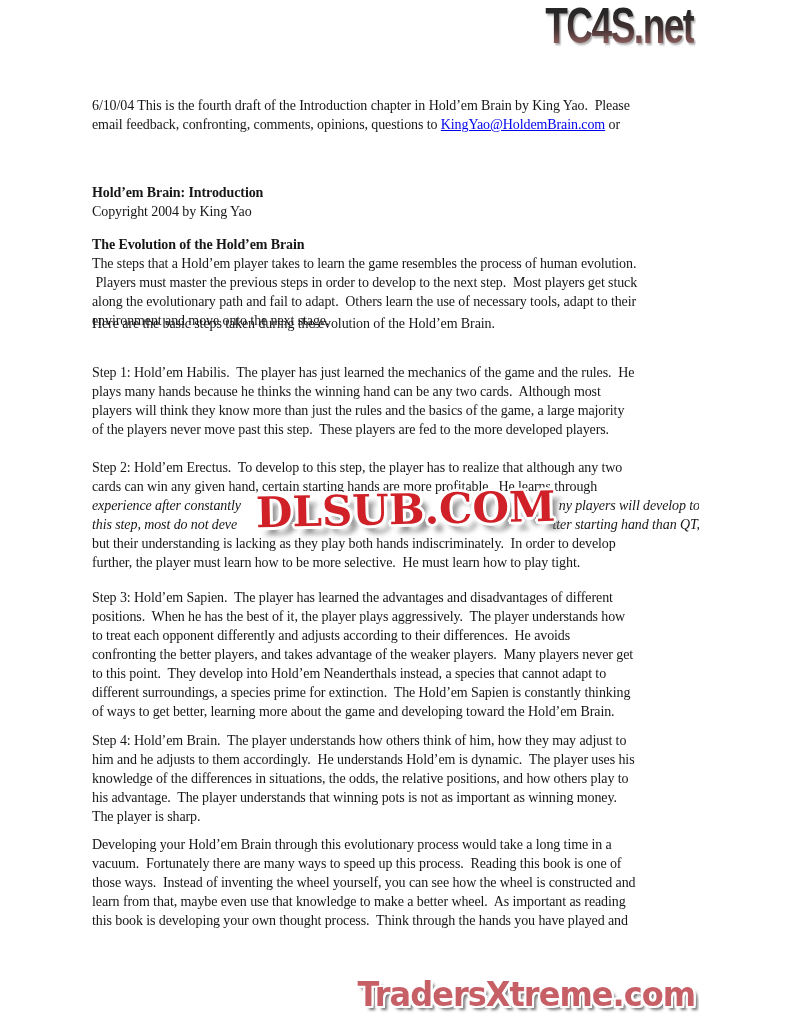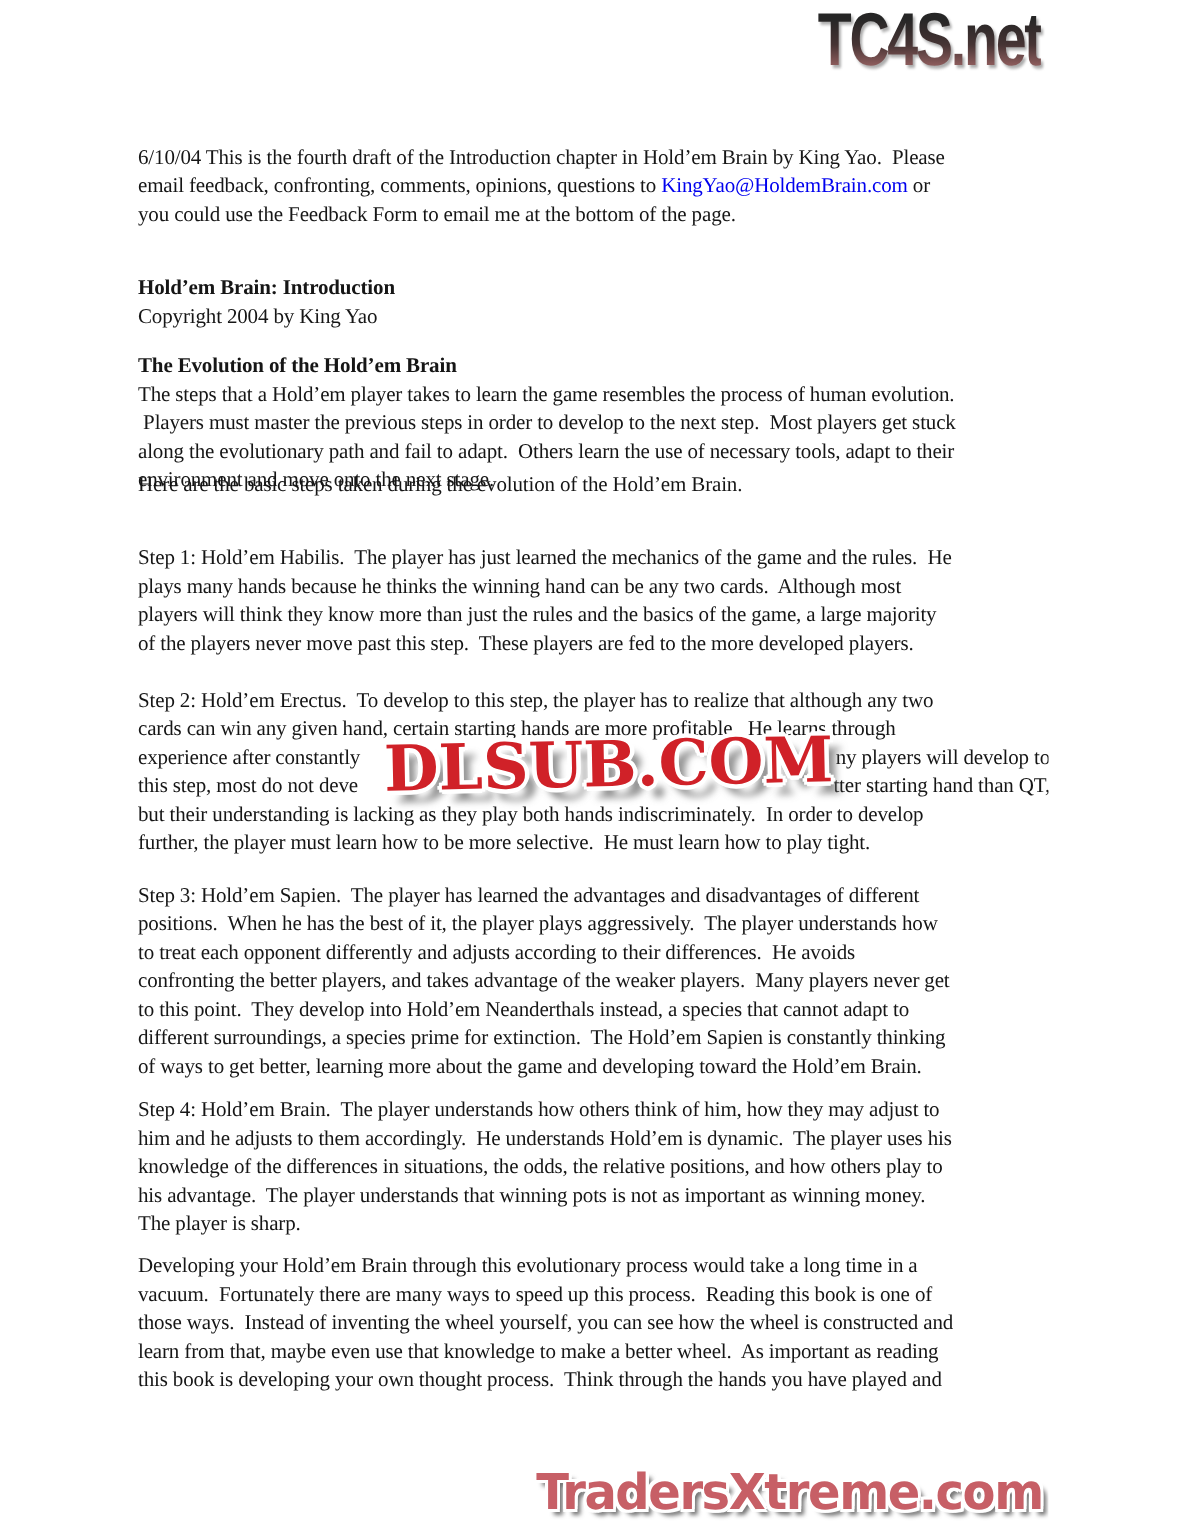--- a/index.html
+++ b/index.html
@@ -3,22 +3,22 @@
 <meta charset="utf-8">
 <style>
   html,body{margin:0;padding:0;background:#ffffff;}
   .page{position:relative;width:699px;height:1024px;background:#ffffff;overflow:hidden;
         font-family:"Liberation Serif",serif;color:#161616;}
 
   
   .block{position:absolute;left:92px;font-size:14px;line-height:19px;
          white-space:pre;letter-spacing:-0.1px;}
   .b{font-weight:bold;margin-top:14px;}
-  .split{display:flex;justify-content:space-between;width:608px;}
-  .email{color:#0000ee;cursor:pointer;}
+  .split{display:flex;justify-content:space-between;width:608px;font-style:italic;}
+  .email{color:#0000ee;text-decoration:underline;cursor:pointer;}
 
   
   .tc4s{position:absolute;top:2px;right:5px;
         font-family:"Liberation Sans",sans-serif;font-weight:bold;
         font-size:50px;line-height:48px;letter-spacing:-2px;
         transform:scaleX(0.74);transform-origin:100% 0;
         background:linear-gradient(180deg,#262626 22%,#463434 58%,#956161 90%);
         -webkit-background-clip:text;background-clip:text;color:transparent;
         filter:drop-shadow(2px 2px 1px rgba(70,70,70,0.45));}
 
@@ -40,21 +40,21 @@
                        2px 2px 0 #fff,-2px 2px 0 #fff,2px -2px 0 #fff,-2px -2px 0 #fff,
                        4px 4px 3px rgba(80,80,80,0.8);}
 </style>
 </head>
 <body>
 
 <div class="page">
 
   <div class="tc4s">TC4S.net</div>
 
-  <div class="block" style="top:96px"><span>6/10/04 This is the fourth draft of the Introduction chapter in Hold’em Brain by King Yao.  Please</span><br><span>email feedback, confronting, comments, opinions, questions to </span><a class="email">KingYao@HoldemBrain.com</a><span> or</span><br><span>you could use the Feedback Form to email me at the bottom of the page.</span></div>
+  <div class="block" style="top:96px"><span>6/10/04 This is the fourth draft of the Introduction chapter in Hold’em Brain by King Yao.  Please</span><br><span>email feedback, confronting, comments, opinions, questions to </span><a class="email">KingYao@HoldemBrain.com</a><span> or</span><br></div>
 
   <div class="block" style="top:169px"><div class="b">Hold’em Brain: Introduction</div><div>Copyright 2004 by King Yao</div></div>
 
   <div class="block" style="top:221px"><div class="b">The Evolution of the Hold’em Brain</div><div>The steps that a Hold’em player takes to learn the game resembles the process of human evolution.
  Players must master the previous steps in order to develop to the next step.  Most players get stuck
 along the evolutionary path and fail to adapt.  Others learn the use of necessary tools, adapt to their
 environment and move onto the next stage.</div></div>
 
   <div class="block" style="top:314px">Here are the basic steps taken during the evolution of the Hold’em Brain.</div>
 

